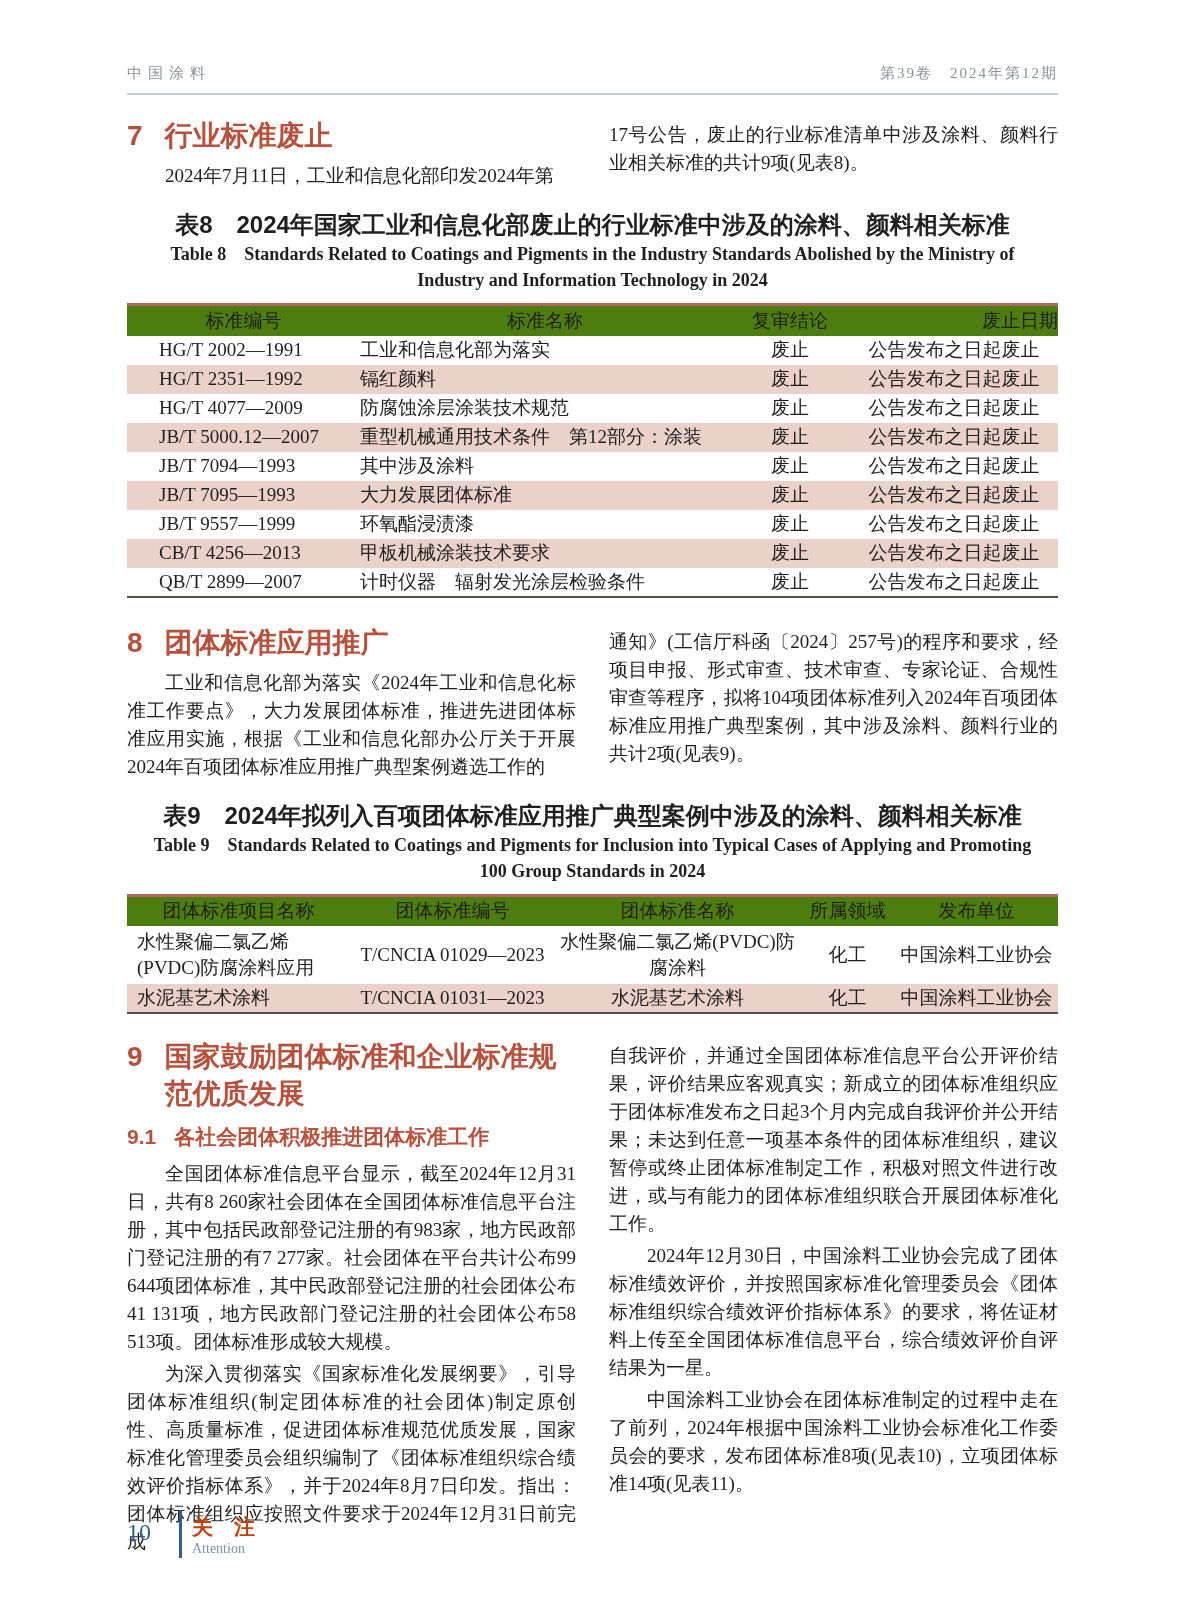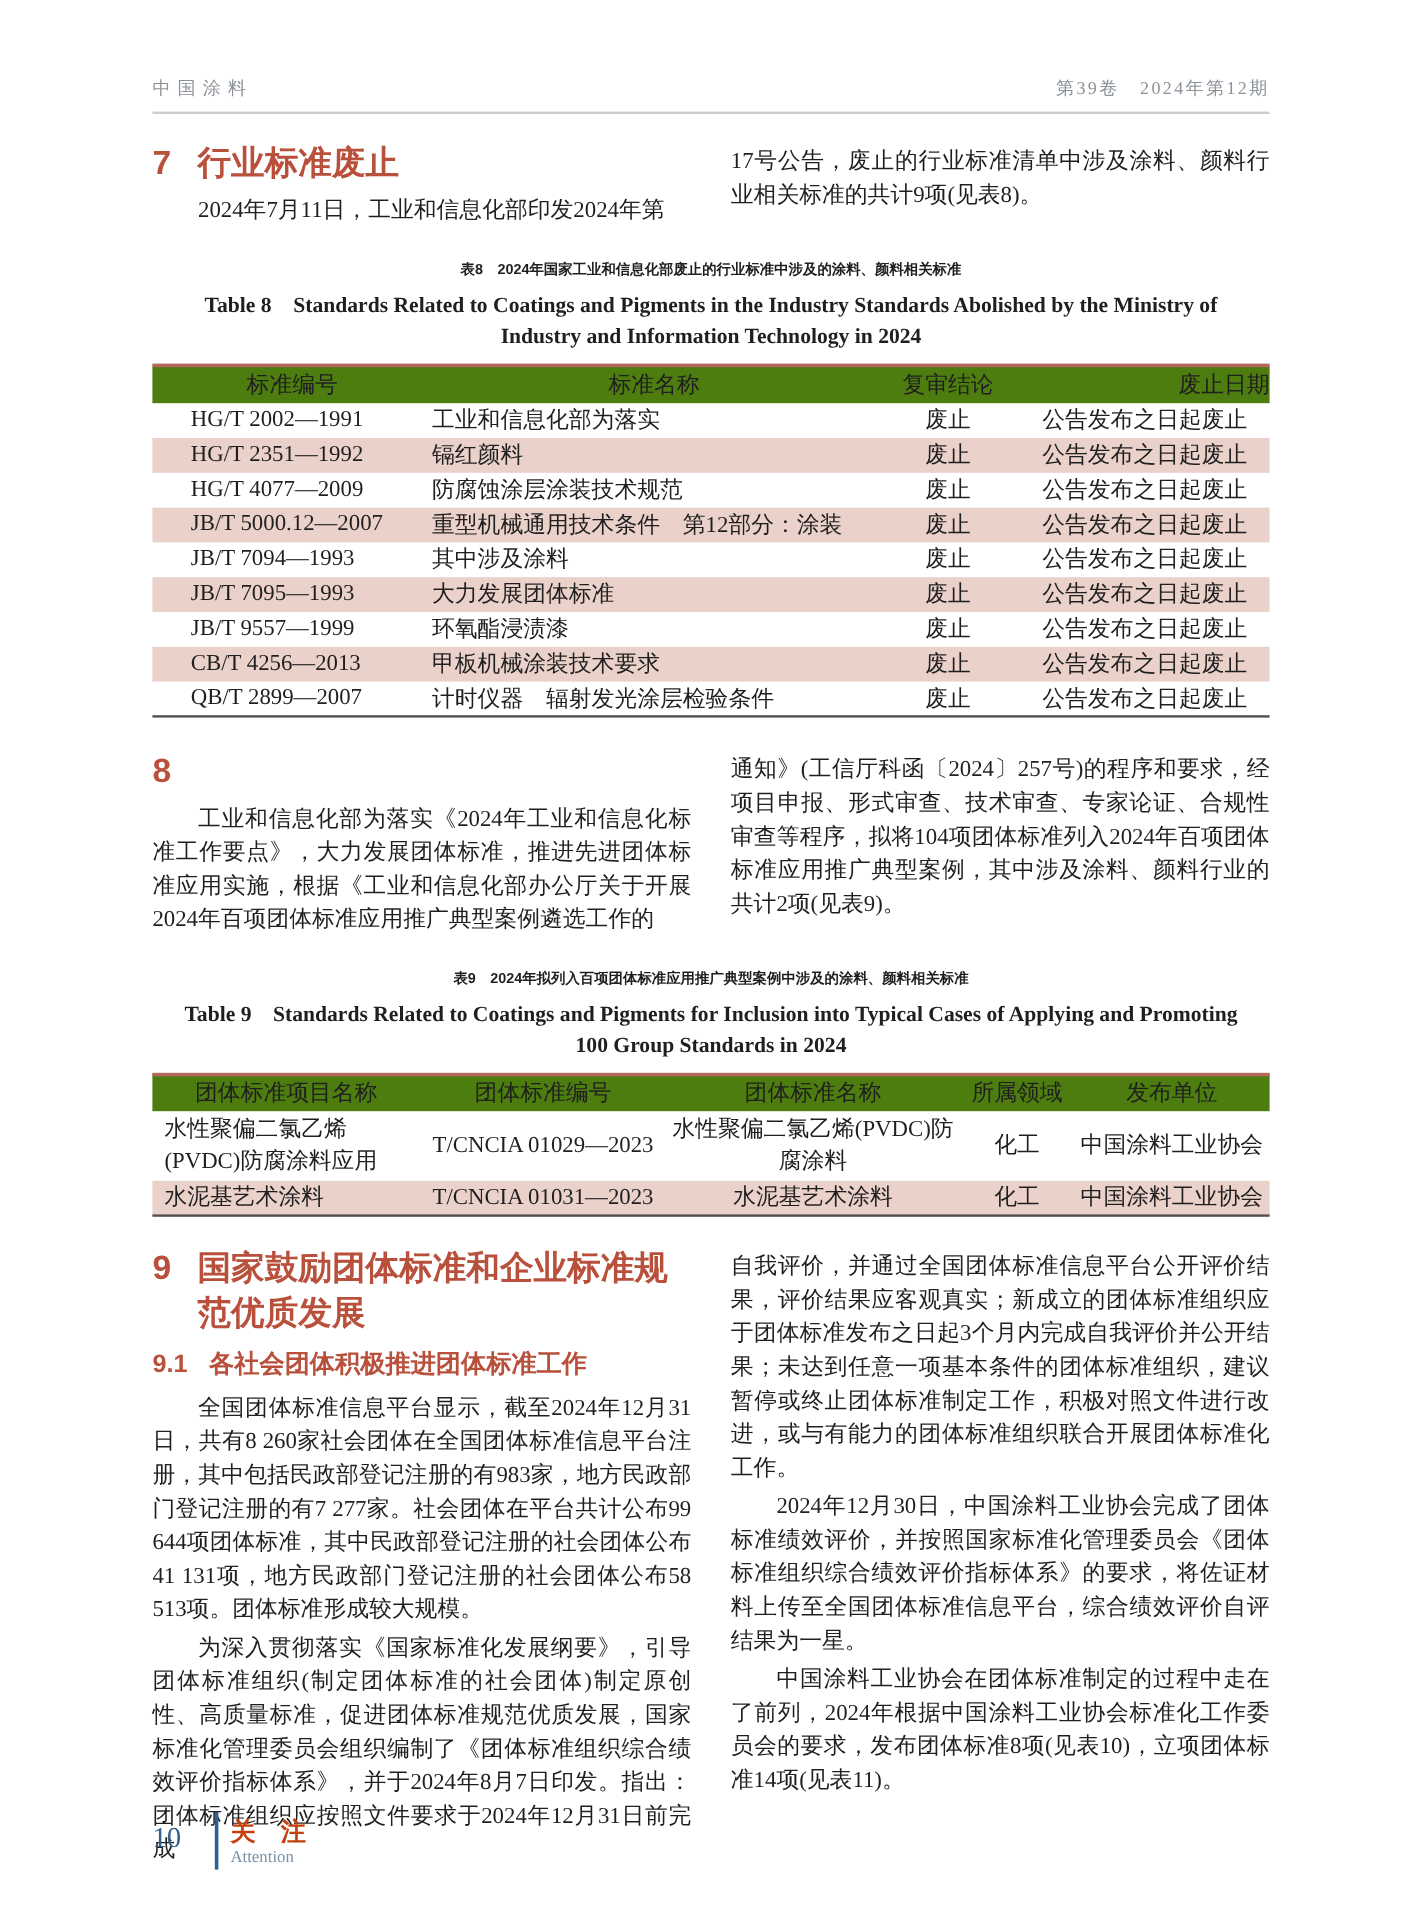--- a/index.html
+++ b/index.html
@@ -43,21 +43,21 @@
   .body-p { font-size:19px; line-height:28px; text-align:justify; }
   .indent { text-indent:2em; }
   .mt8 { margin-top:8px; }
   .mt4 { margin-top:4px; }
 
   
   .tbl-block { margin-top:22px; }
   .tbl-cap-cn {
     text-align:center;
     font-family:"Liberation Sans","DejaVu Sans",sans-serif;
-    font-weight:bold; font-size:12px; line-height:25px;
+    font-weight:bold; font-size:24px; line-height:25px;
   }
   .tbl-cap-en {
     text-align:center; font-weight:bold; font-size:18px; line-height:26px;
     margin:4px auto 0 auto; max-width:900px;
   }
 
   
   .data-table {
     width:100%; border-collapse:collapse; margin-top:10px;
     font-size:19px;
@@ -198,20 +198,21 @@
           <td>公告发布之日起废止</td>
         </tr>
       </tbody>
     </table>
   </div>
 
   <div class="cols row-s8">
     <div class="col">
       <div class="sec-heading">
         <span class="sec-num">8</span>
+        <span>团体标准应用推广</span>
       </div>
       <p class="body-p indent mt8">工业和信息化部为落实《2024年工业和信息化标准工作要点》，大力发展团体标准，推进先进团体标准应用实施，根据《工业和信息化部办公厅关于开展2024年百项团体标准应用推广典型案例遴选工作的</p>
     </div>
     <div class="col col-cont">
       <p class="body-p">通知》(工信厅科函〔2024〕257号)的程序和要求，经项目申报、形式审查、技术审查、专家论证、合规性审查等程序，拟将104项团体标准列入2024年百项团体标准应用推广典型案例，其中涉及涂料、颜料行业的共计2项(见表9)。</p>
     </div>
   </div>
 
   <div class="tbl-block">
     <div class="tbl-cap-cn">表9　2024年拟列入百项团体标准应用推广典型案例中涉及的涂料、颜料相关标准</div>

